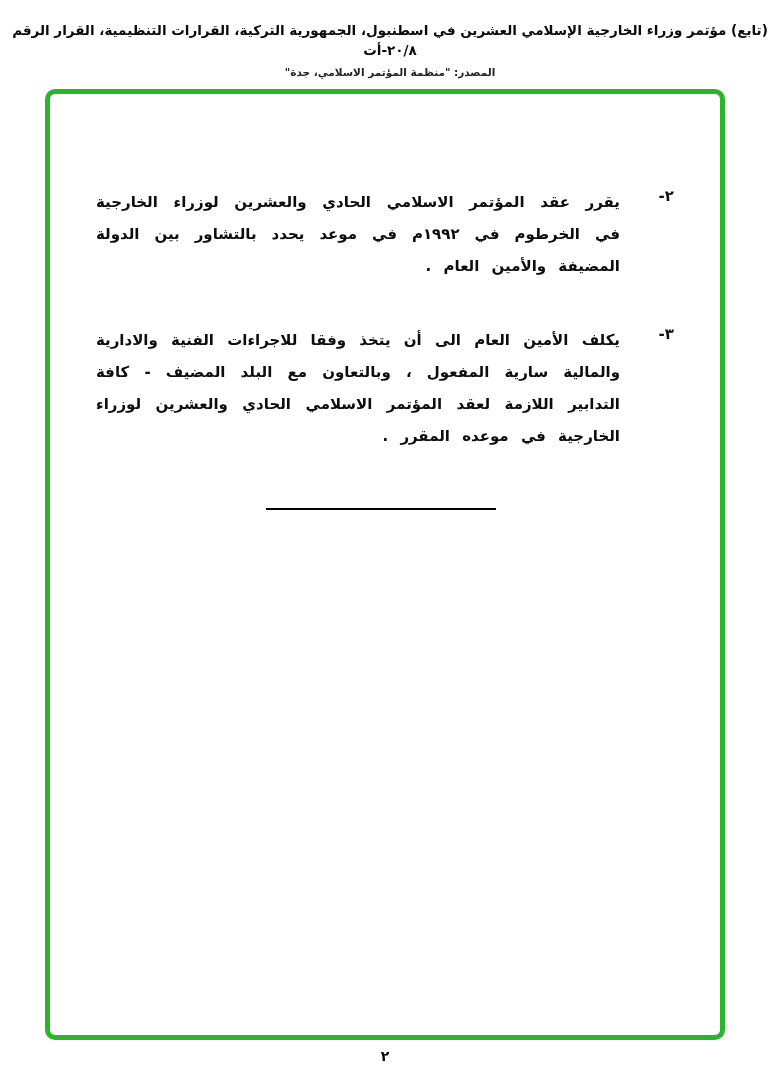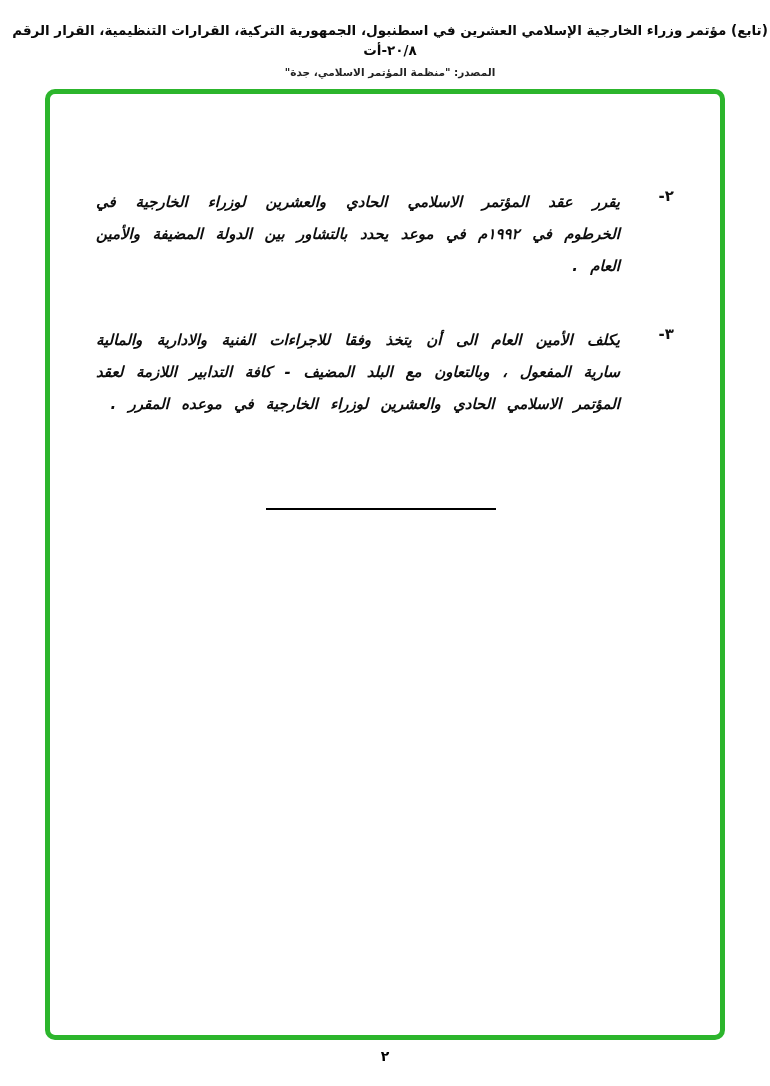--- a/index.html
+++ b/index.html
@@ -76,21 +76,20 @@
   }
   .para-text {
     flex: 1;
     font-size: 15px;
     font-weight: bold;
     line-height: 32px;
     text-align: justify;
     text-justify: inter-word;
     word-spacing: 7px;
     color: #0d0d0d;
-    font-style: italic;
   }
 
   .section-divider {
     position: absolute;
     top: 414px;
     left: 216px;
     width: 230px;
     height: 0;
     border-top: 2px solid #000000;
   }

